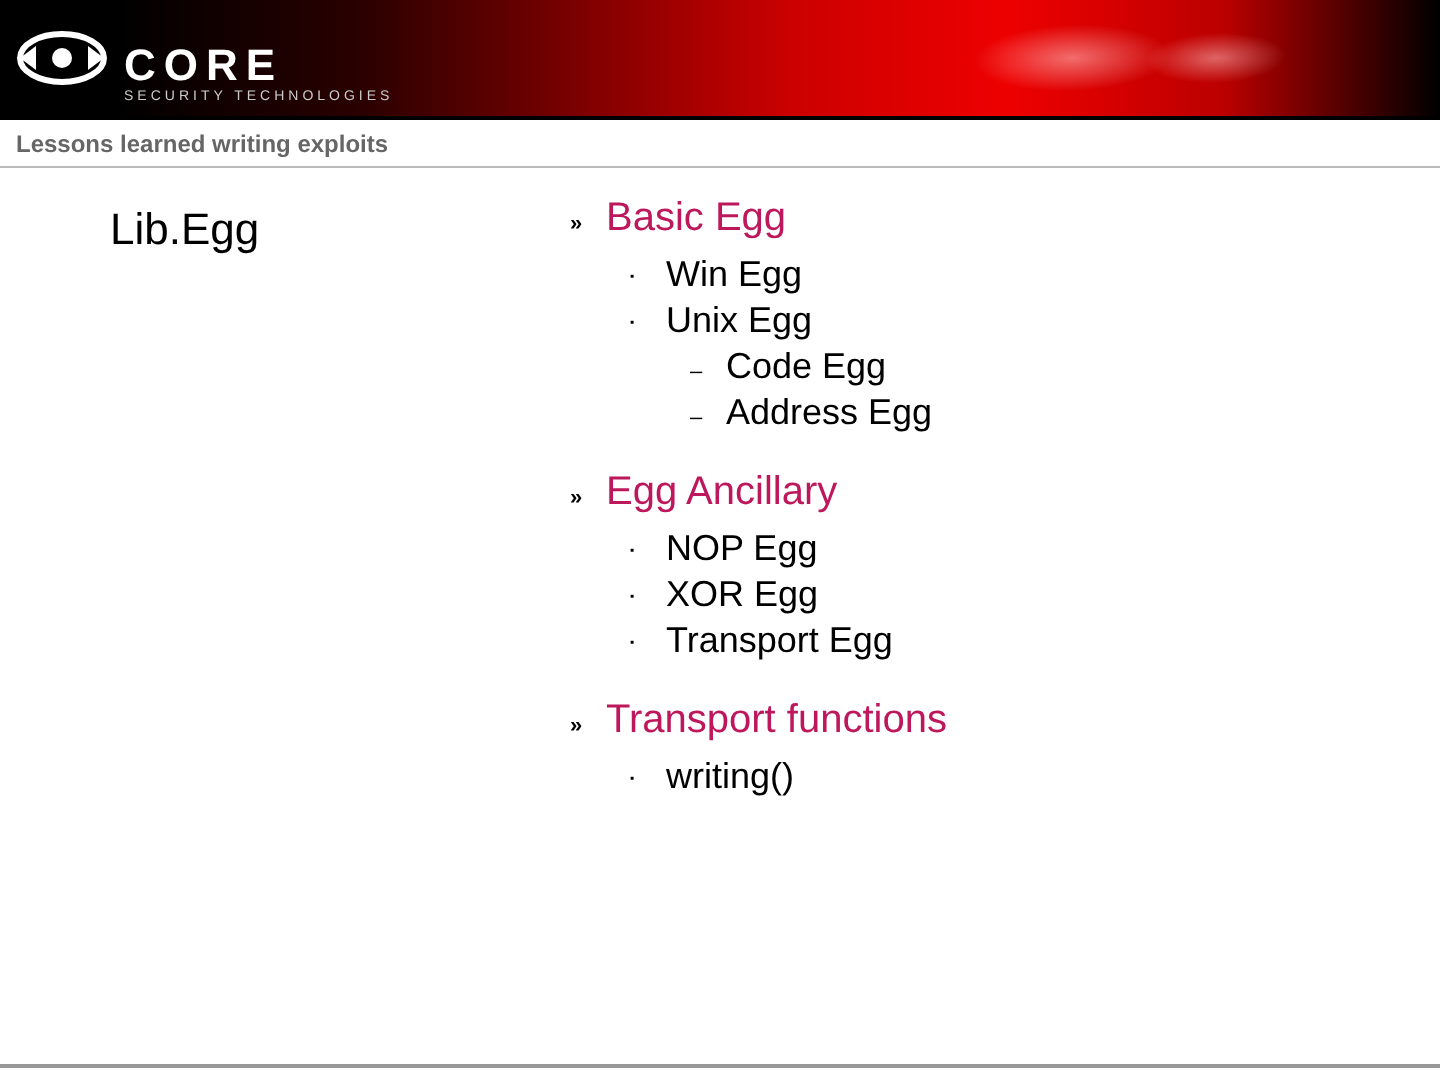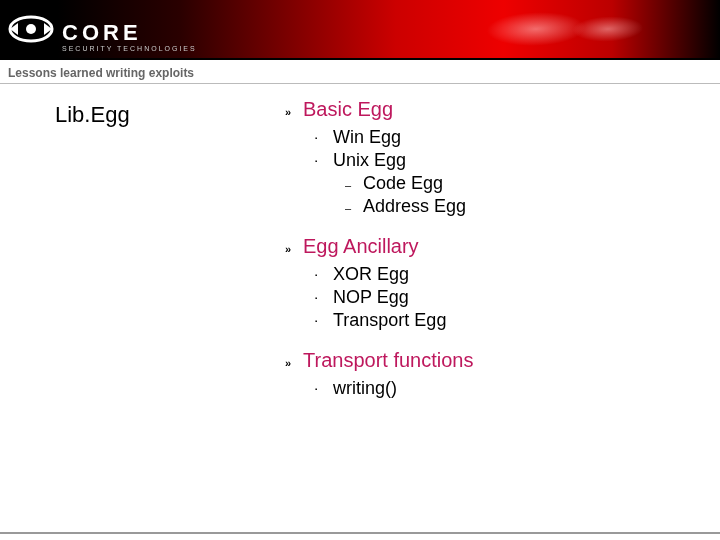--- a/index.html
+++ b/index.html
@@ -92,25 +92,25 @@
     </div>
 
     <div class="sec">
       <div class="sec-head">
         <span class="arrow-bullet">»</span>
         <span class="sec-title">Egg Ancillary</span>
       </div>
       <div class="sub-list">
         <div class="sub-item">
           <span class="sq-bullet">▪</span>
-          <span class="sub-text">XOR Egg</span>
+          <span class="sub-text">NOP Egg</span>
         </div>
         <div class="sub-item">
           <span class="sq-bullet">▪</span>
-          <span class="sub-text">NOP Egg</span>
+          <span class="sub-text">XOR Egg</span>
         </div>
         <div class="sub-item">
           <span class="sq-bullet">▪</span>
           <span class="sub-text">Transport Egg</span>
         </div>
       </div>
     </div>
 
     <div class="sec">
       <div class="sec-head">

